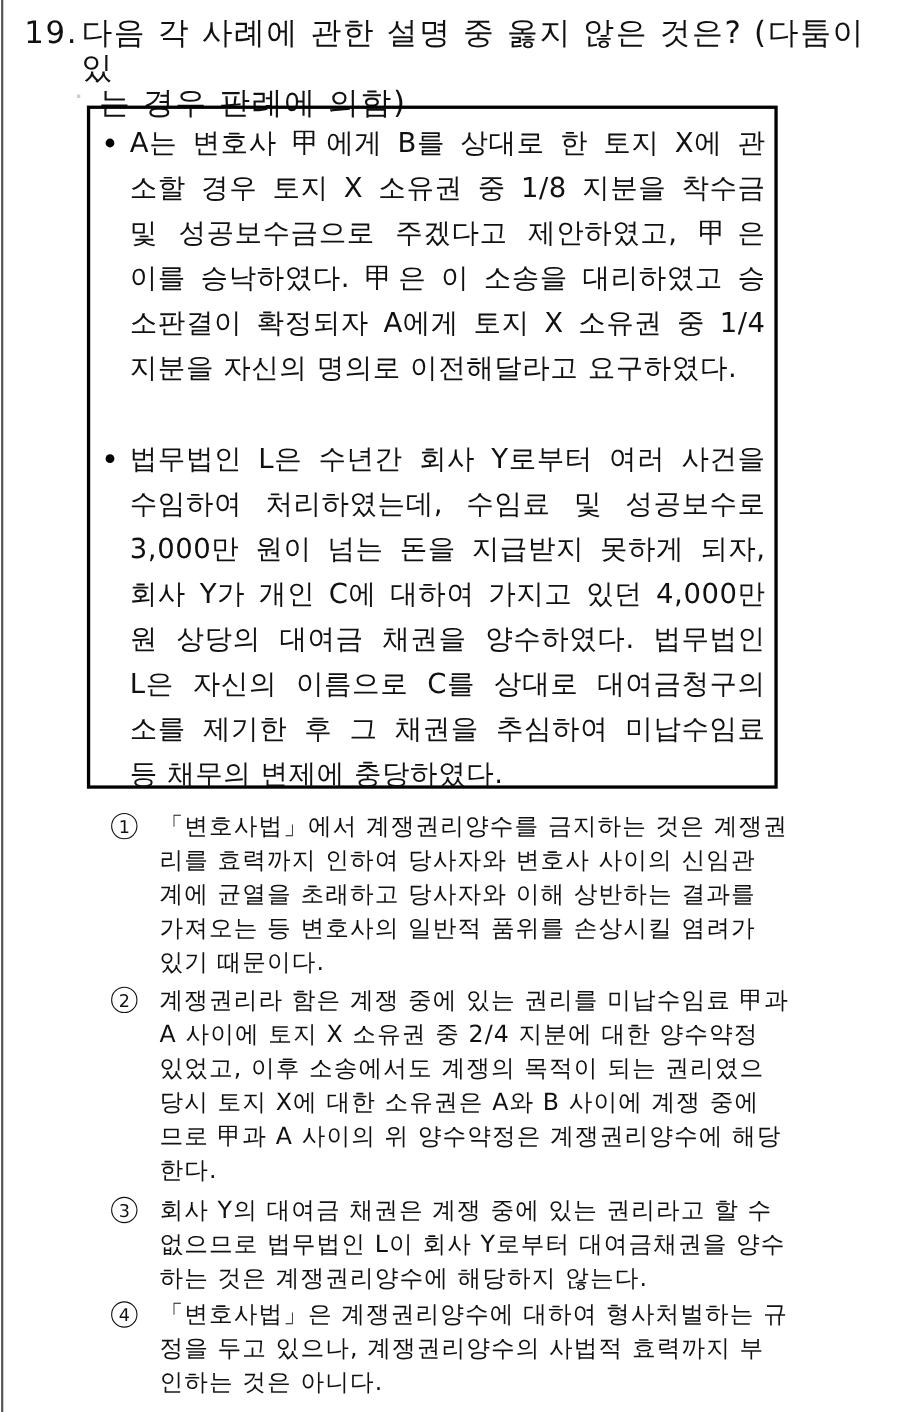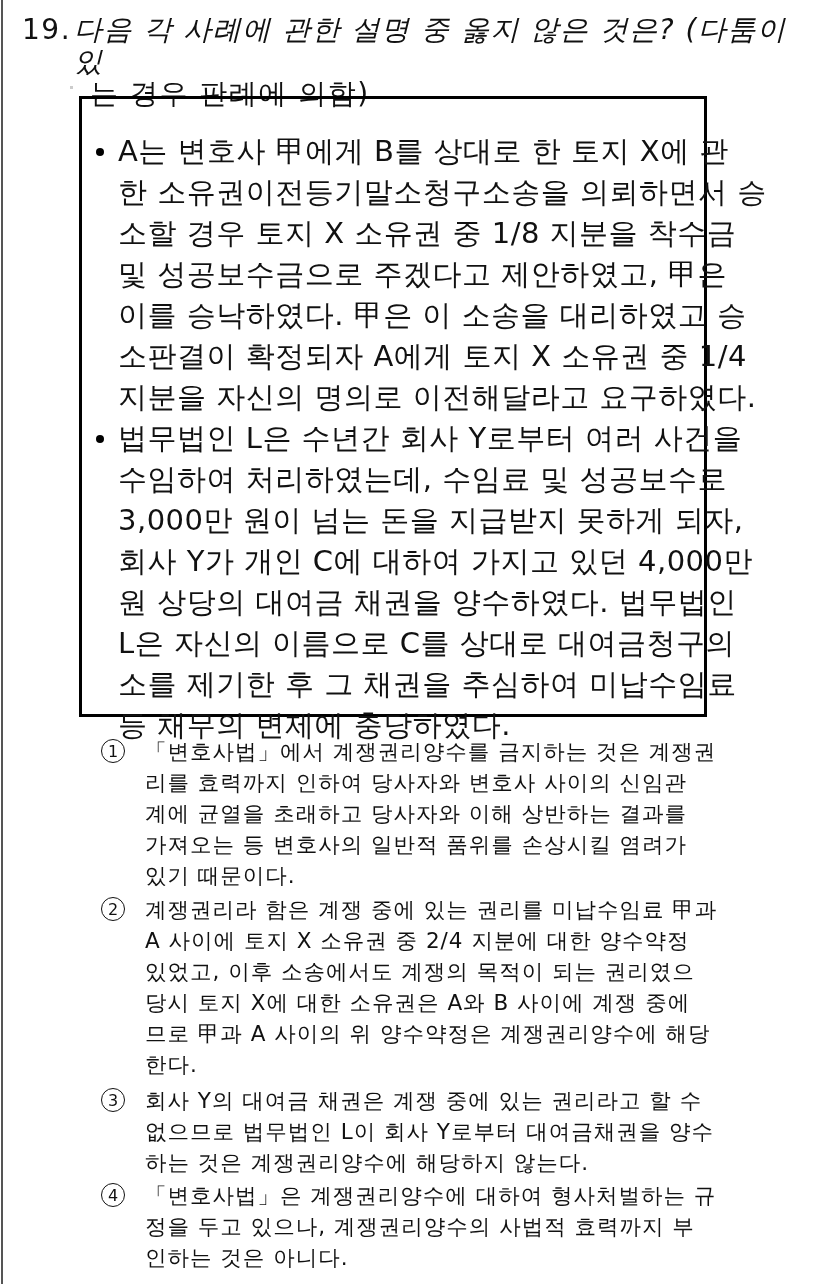--- a/index.html
+++ b/index.html
@@ -9,33 +9,33 @@
   }
   .left-rule {
     position: absolute; left: 1px; top: 0; width: 2px; height: 1284px; background: #555;
   }
   .question {
     position: absolute; left: 22px; top: 14px; width: 790px;
     font-size: 28px; line-height: 32px; letter-spacing: 1.5px;
   }
   .question .num { position: absolute; left: 0; top: 0; }
   .question .text { margin-left: 52px; display: block; }
-  .question .text .l1 { display: block; margin-left: 0; font-style: italic; }
+  .question .text .l1 { display: block; margin-left: 0; }
   .question .text .l2 { display: block; margin-left: 16px; }
   .tick {
     position: absolute; left: 70px; top: 86px; width: 3px; height: 3px; background: #ccc;
   }
   .case-box {
     position: absolute; left: 79px; top: 96px; width: 622px; height: 615px;
     border: 3px solid #000;
   }
   .case-box .case {
     position: absolute; left: 8px; width: 606px;
     font-family: "DejaVu Sans", sans-serif;
-    font-size: 29px; line-height: 41px; letter-spacing: 0.5px; margin-top: 22px;
+    font-size: 25px; line-height: 41px; letter-spacing: 0.5px;
   }
   .case .line { display: block; white-space: nowrap; text-align: justify; text-align-last: justify; padding-left: 28px; }
   .case .bullet {
     position: absolute; left: 6px; top: 17px; width: 8px; height: 8px; border-radius: 50%; background: #000;
   }
   .options {
     position: absolute; left: 101px; top: 0; width: 700px;
   }
   .option {
     position: absolute; left: 0; width: 680px;
@@ -61,21 +61,20 @@
     <span class="l2">는 경우 판례에 의함)</span>
   </span>
 </div>
 
 <div class="tick"></div>
 
 <div class="case-box">
   <div class="case" style="top:10px;">
     <span class="bullet"></span>
     <span class="line">A는 변호사 甲에게 B를 상대로 한 토지 X에 관</span>
-    <span class="line">한 소유권이전등기말소청구소송을 의뢰하면서 승</span>
     <span class="line">소할 경우 토지 X 소유권 중 1/8 지분을 착수금</span>
     <span class="line">및 성공보수금으로 주겠다고 제안하였고, 甲은</span>
     <span class="line">이를 승낙하였다. 甲은 이 소송을 대리하였고 승</span>
     <span class="line">소판결이 확정되자 A에게 토지 X 소유권 중 1/4</span>
     <span class="line" style="text-align-last:left;">지분을 자신의 명의로 이전해달라고 요구하였다.</span>
   </div>
   <div class="case" style="top:297px;">
     <span class="bullet"></span>
     <span class="line">법무법인 L은 수년간 회사 Y로부터 여러 사건을</span>
     <span class="line">수임하여 처리하였는데, 수임료 및 성공보수로</span>

